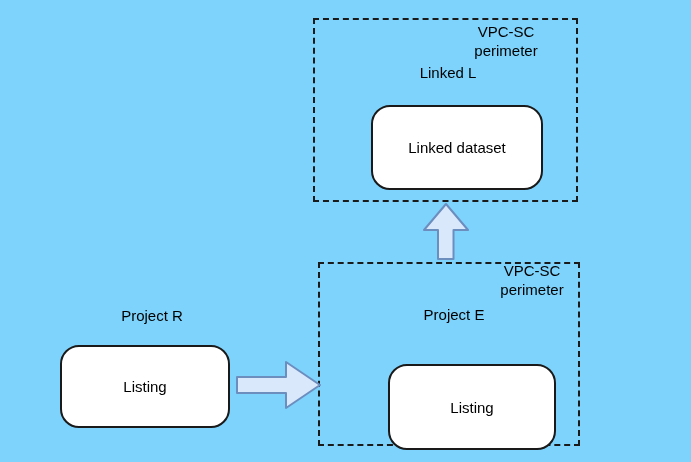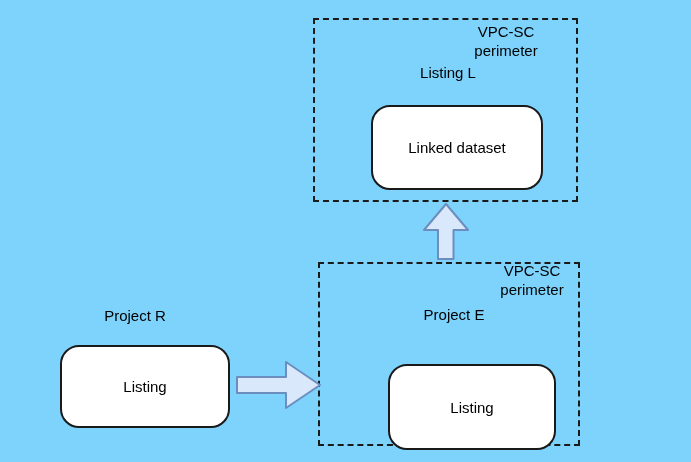--- a/index.html
+++ b/index.html
@@ -52,37 +52,37 @@
   .project-label {
     position: absolute;
     font-size: 15px;
     line-height: 18px;
     text-align: center;
     width: 110px;
     white-space: nowrap;
   }
   #label-project-l { left: 393px; top: 64px;  }
   #label-project-e { left: 399px; top: 306px; text-align: center; }
-  #label-project-r { left: 80px;  top: 307px; }
+  #label-project-r { left: 97px;  top: 307px; }
 
   .arrow { position: absolute; }
   #arrow-caller-to-listing  { left: 236px; top: 360px; }
   #arrow-listing-to-linked  { left: 422px; top: 203px; }
 </style>
 </head>
 <body>
 
 <div id="stage">
 
   <div class="perimeter" id="perimeter-top"></div>
   <div class="perimeter-title" id="perimeter-title-top">
     <div>VPC-SC</div>
     <div>perimeter</div>
   </div>
-  <div class="project-label" id="label-project-l">Listing L</div>
+  <div class="project-label" id="label-project-l">Linked L</div>
   <div class="node" id="node-linked-dataset">
     <span>Linked dataset</span>
   </div>
 
   <div class="perimeter" id="perimeter-bottom"></div>
   <div class="perimeter-title" id="perimeter-title-bottom">
     <div>VPC-SC</div>
     <div>perimeter</div>
   </div>
   <div class="project-label" id="label-project-e">Project E</div>

